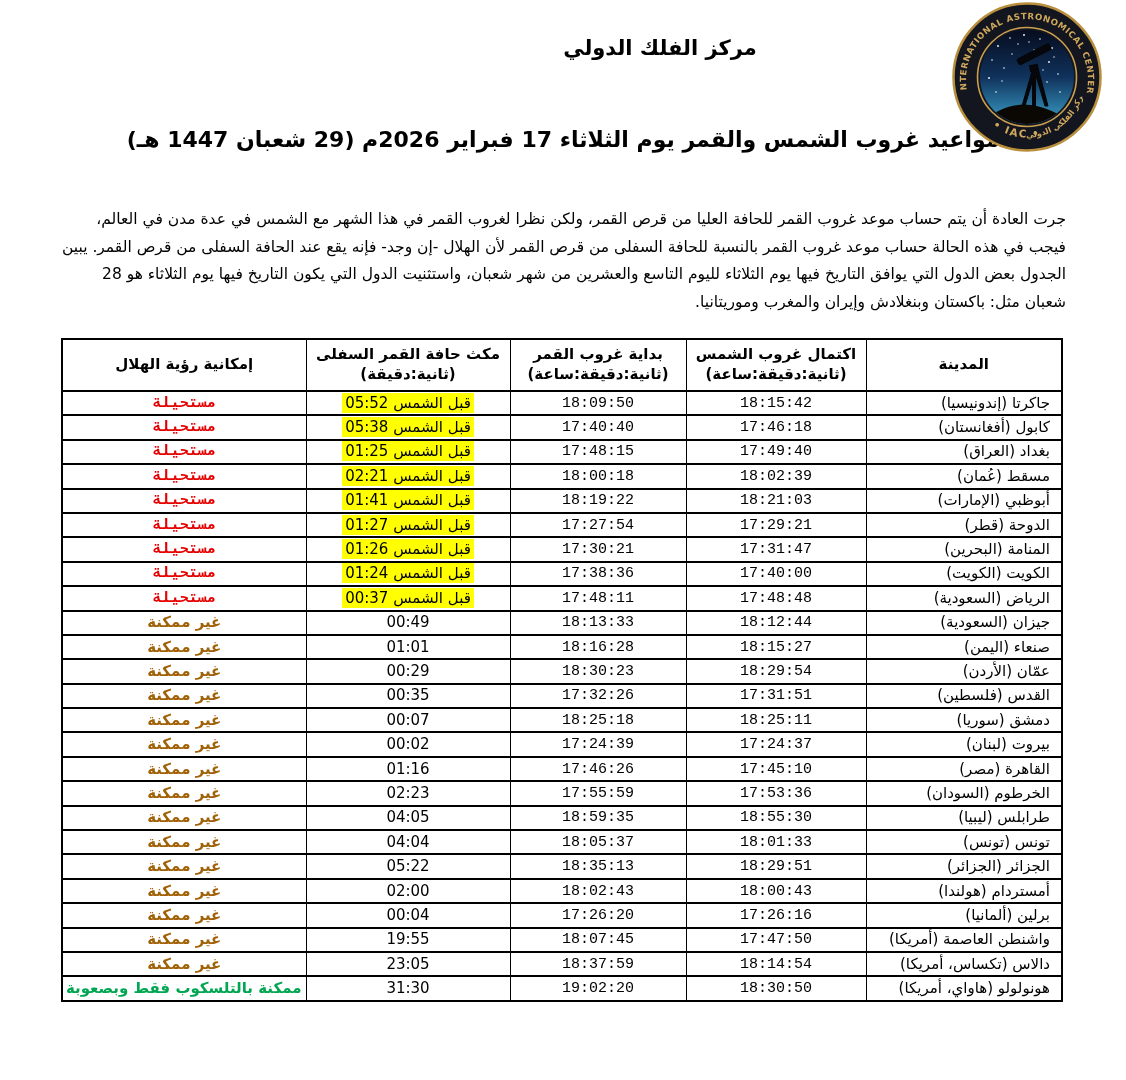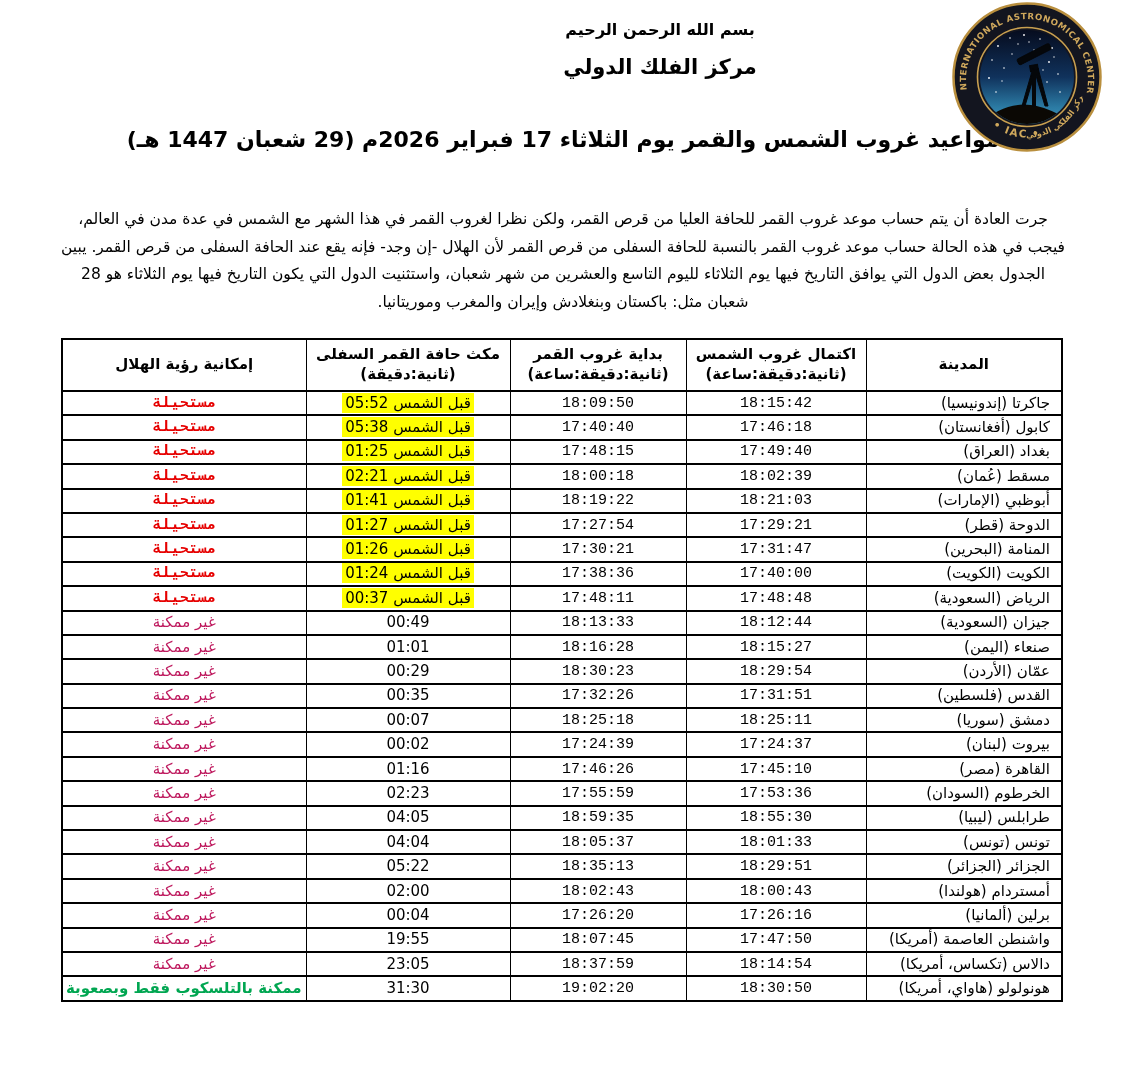--- a/index.html
+++ b/index.html
@@ -21,21 +21,21 @@
   .org-name  { font-size:21px; font-weight:bold; margin-top:16px; }
   .page-title {
     position:absolute; left:0; top:127px; width:1126px;
     text-align:center; font-size:22px; font-weight:bold; direction:rtl;
   }
   .logo-wrap { position:absolute; top:2px; right:24px; width:150px; height:150px; }
 
   
   .intro {
     position:absolute; top:206px; right:60px; width:1006px;
-    direction:rtl; text-align:center;
+    direction:rtl; text-align:right;
     font-size:15.5px; line-height:27.5px;
   }
 
   
   .tbl-wrap { position:absolute; top:338px; right:63px; width:1000px; }
   table {
     width:1000px; border-collapse:collapse; table-layout:fixed;
     direction:rtl; border:2px solid #000;
   }
   th, td {
@@ -45,32 +45,31 @@
   th {
     font-size:15px; font-weight:bold; text-align:center;
     line-height:1.32; padding:4px 2px; height:52px; vertical-align:middle;
   }
   td { height:24.4px; font-size:15px; line-height:1; vertical-align:middle; padding:0 4px; }
   td.city { text-align:right; padding-right:11px; }
   td.time { text-align:center; direction:ltr;font-family:Liberation Mono, monospace; }
   td.dur  { text-align:center; direction:rtl; }
   td.vis  { text-align:center; }
   td.vis.impossible   { color:var(--red,#e60000); font-weight:bold;font-family:Liberation Mono, monospace; }
-  td.vis.not_possible { color:#be185d; font-weight:normal; }
+  td.vis.not_possible { color:#a16207; font-weight:bold; }
   td.vis.telescope_only { color:var(--green,#00a651); font-weight:bold; font-size:15px; }
   .hl { background:var(--yellow,#ffff00); padding:1px 3px; }
   .h-unit { font-weight:bold; }
 </style>
 </head>
 <body>
 
 <div class="page">
 
   <div class="center-head">
-    <div class="bismillah">بسم الله الرحمن الرحيم</div>
     <div class="org-name">مركز الفلك الدولي</div>
   </div>
 
   <div class="page-title">مواعيد غروب الشمس والقمر يوم الثلاثاء 17 فبراير 2026م (29 شعبان 1447 هـ)</div>
 
   <div class="logo-wrap">
     <svg width="150" height="150" viewBox="0 0 150 150">
       <defs>
         <linearGradient id="sky" x1="0" y1="0" x2="0" y2="1">
           <stop offset="0" stop-color="#060c1e"></stop>

